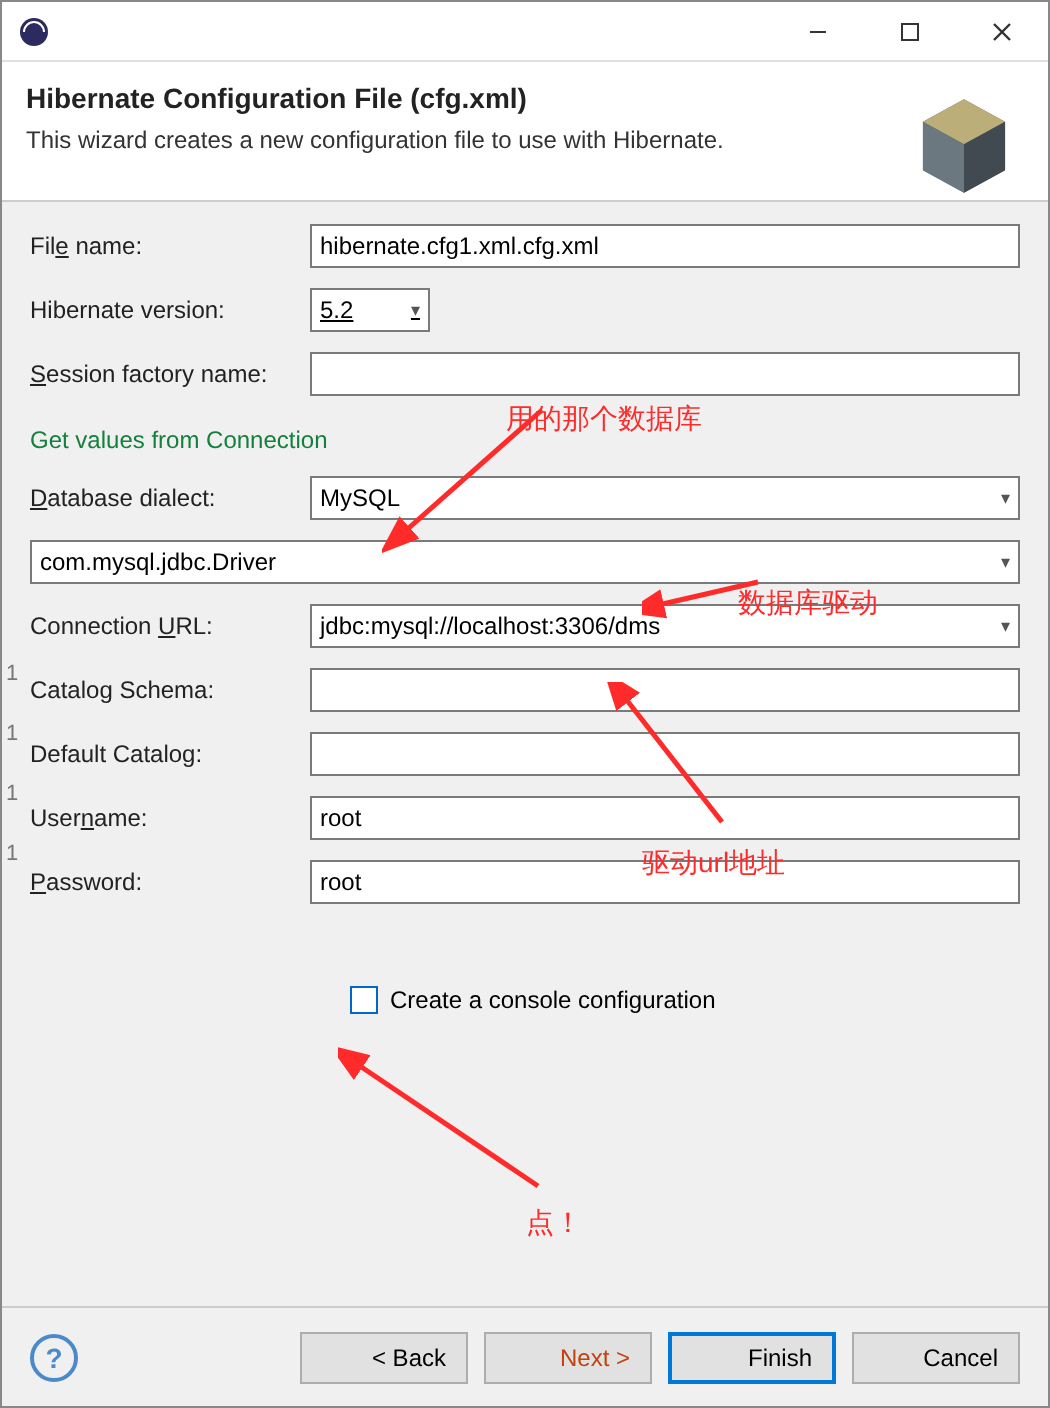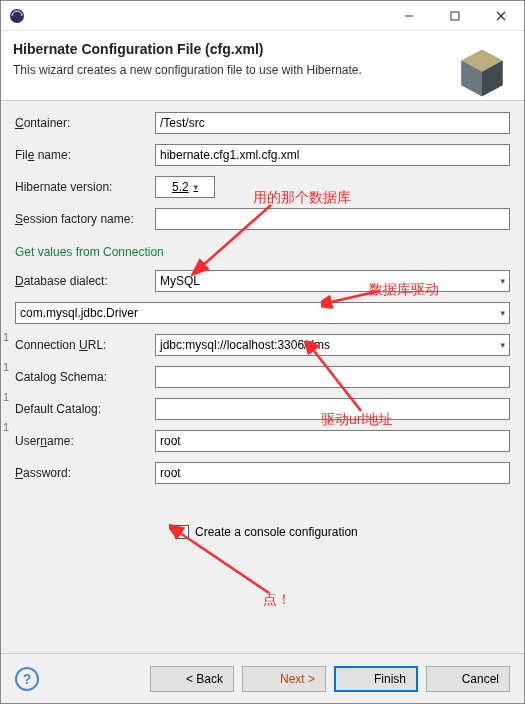--- a/index.html
+++ b/index.html
@@ -67,21 +67,21 @@
     color: #000;
   }
   .narrow-combo {
     width: 60px;
     flex: 0 0 auto;
     height: 22px;
     border: 1px solid #7a7a7a;
     background: #fff;
     display: flex;
     align-items: center;
-    padding: 0 16px;
+    padding: 0 4px;
     justify-content: space-between;
     text-decoration: underline;
   }
   .combo {
     flex: 1;
     height: 22px;
     border: 1px solid #7a7a7a;
     background: #fff;
     display: flex;
     align-items: center;
@@ -137,20 +137,21 @@
     padding: 0 10px;
   }
   .btn.disabled { color: #c2410c; }
   .btn.default { border: 2px solid #0078d7; }
   .anno {
     position: absolute;
     color: #ff2a2a;
     font-size: 14px;
     pointer-events: none;
     font-family: "Microsoft YaHei", sans-serif;
+    margin-top: 12px;
   }
   svg.arrow-svg { position: absolute; pointer-events: none; }
   .left-strip {
     position: absolute;
     left: 0; top: 330px; width: 10px;
     font-size: 11px; color: #777;
   }
   .left-strip div { height: 30px; padding-left: 2px; }
 </style>
 </head>
@@ -187,24 +188,20 @@
   <svg class="cube" viewBox="0 0 60 60">
     <polygon points="30,5 52,17 52,43 30,55 8,43 8,17" fill="#59666c"></polygon>
     <polygon points="30,5 52,17 30,29 8,17" fill="#bcae79"></polygon>
     <polygon points="30,29 52,17 52,43 30,55" fill="#404a50"></polygon>
     <polygon points="30,29 8,17 8,43 30,55" fill="#6b7880"></polygon>
   </svg>
 </div>
 
 <div class="content">
 
-  <div class="row">
-    <div class="label"><span class="mn">C</span>ontainer:</div>
-    <input class="field" value="/Test/src" style="">
-  </div>
 
   <div class="row">
     <div class="label">Fil<span class="mn">e</span> name:</div>
     <input class="field" value="hibernate.cfg1.xml.cfg.xml" style="">
   </div>
 
   <div class="row">
     <div class="label">Hibernate version:</div>
     <div class="narrow-combo">
       <span>5.2</span>

